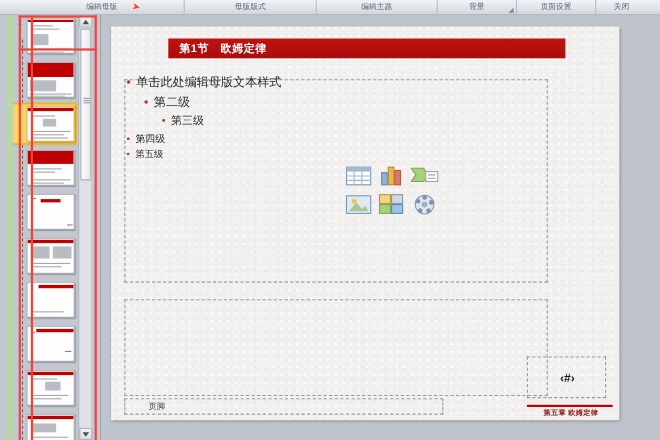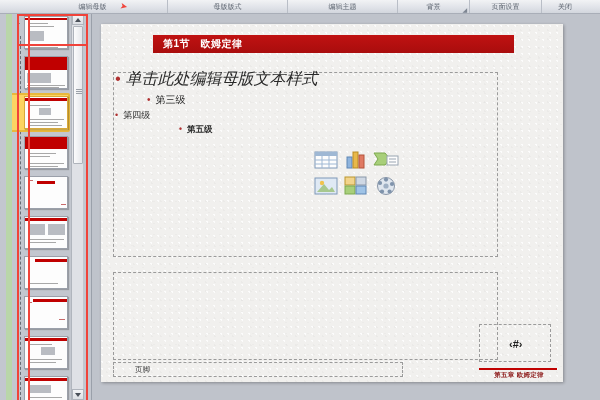--- a/index.html
+++ b/index.html
@@ -127,25 +127,25 @@
     color:#fff; font-size:10px; font-weight:bold;
     margin-left:10px; letter-spacing:.5px;
   }
 
   .ph { position:absolute; border:1px dashed #9b9b9b; }
 
   #body-ph { left:12px; top:48px; width:385px; height:185px; }
   #body-inner { position:absolute; left:14px; top:44px; width:100%; }
   .lvl { color:#2a2a2a; white-space:nowrap; line-height:1.35; }
   .lvl .bu { color:#b03030; margin-right:5px; }
-  .l1 { font-size:16px; margin-left:0px;font-style:italic; }
+  .l1 { font-size:11px; margin-left:0px; }
   .l2 { font-size:11px; margin-left:16px; margin-top:3px; }
   .l3 { font-size:10px; margin-left:32px; margin-top:3px; }
   .l4 { font-size:9px; margin-top:3px; }
-  .l5 { font-size:8.5px; margin-left:64px; margin-top:3px;font-weight:bold; }
+  .l5 { font-size:8.5px; margin-top:3px; }
 
   #icon-grid {
     position:absolute; left:212px; top:125px;
     display:grid; grid-template-columns:repeat(3,28px);
     grid-template-rows:repeat(2,24px); gap:2px;
   }
   .ic { width:26px; height:22px; position:relative; }
 
   #title-ph { left:12px; top:248px; width:385px; height:88px; }
   #title-text {
@@ -335,20 +335,23 @@
     <div id="red-banner">
       <span id="banner-text">第1节　欧姆定律</span>
     </div>
 
     <div class="ph" id="body-ph"></div>
 
     <div id="body-inner">
       <div class="lvl l1">
         <span class="bu">•</span><span>单击此处编辑母版文本样式</span>
       </div>
+      <div class="lvl l2">
+        <span class="bu">•</span><span>第二级</span>
+      </div>
       <div class="lvl l3">
         <span class="bu">•</span><span>第三级</span>
       </div>
       <div class="lvl l4">
         <span class="bu">•</span><span>第四级</span>
       </div>
       <div class="lvl l5">
         <span class="bu">•</span><span>第五级</span>
       </div>
     </div>

